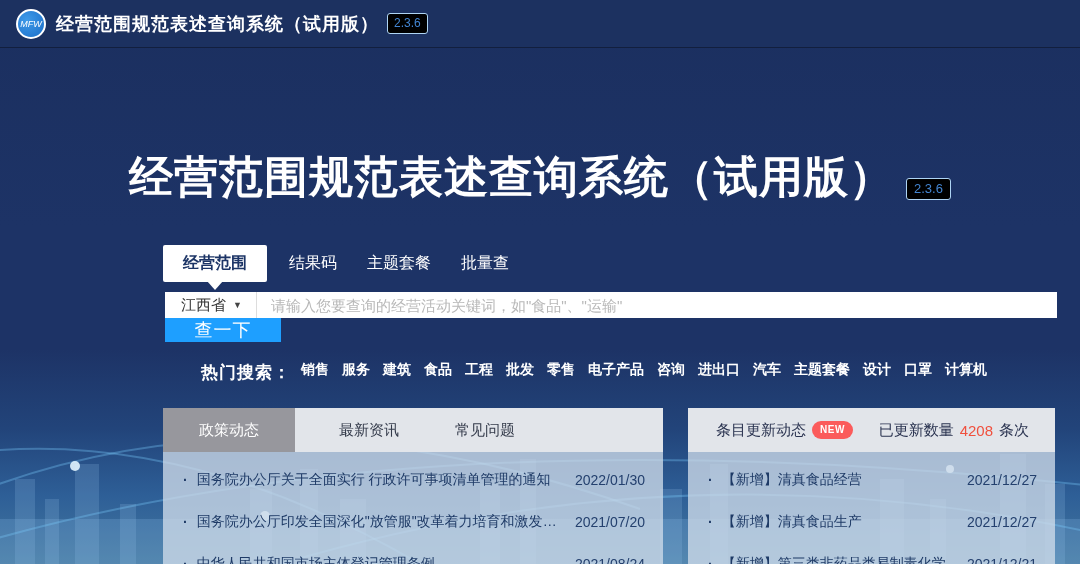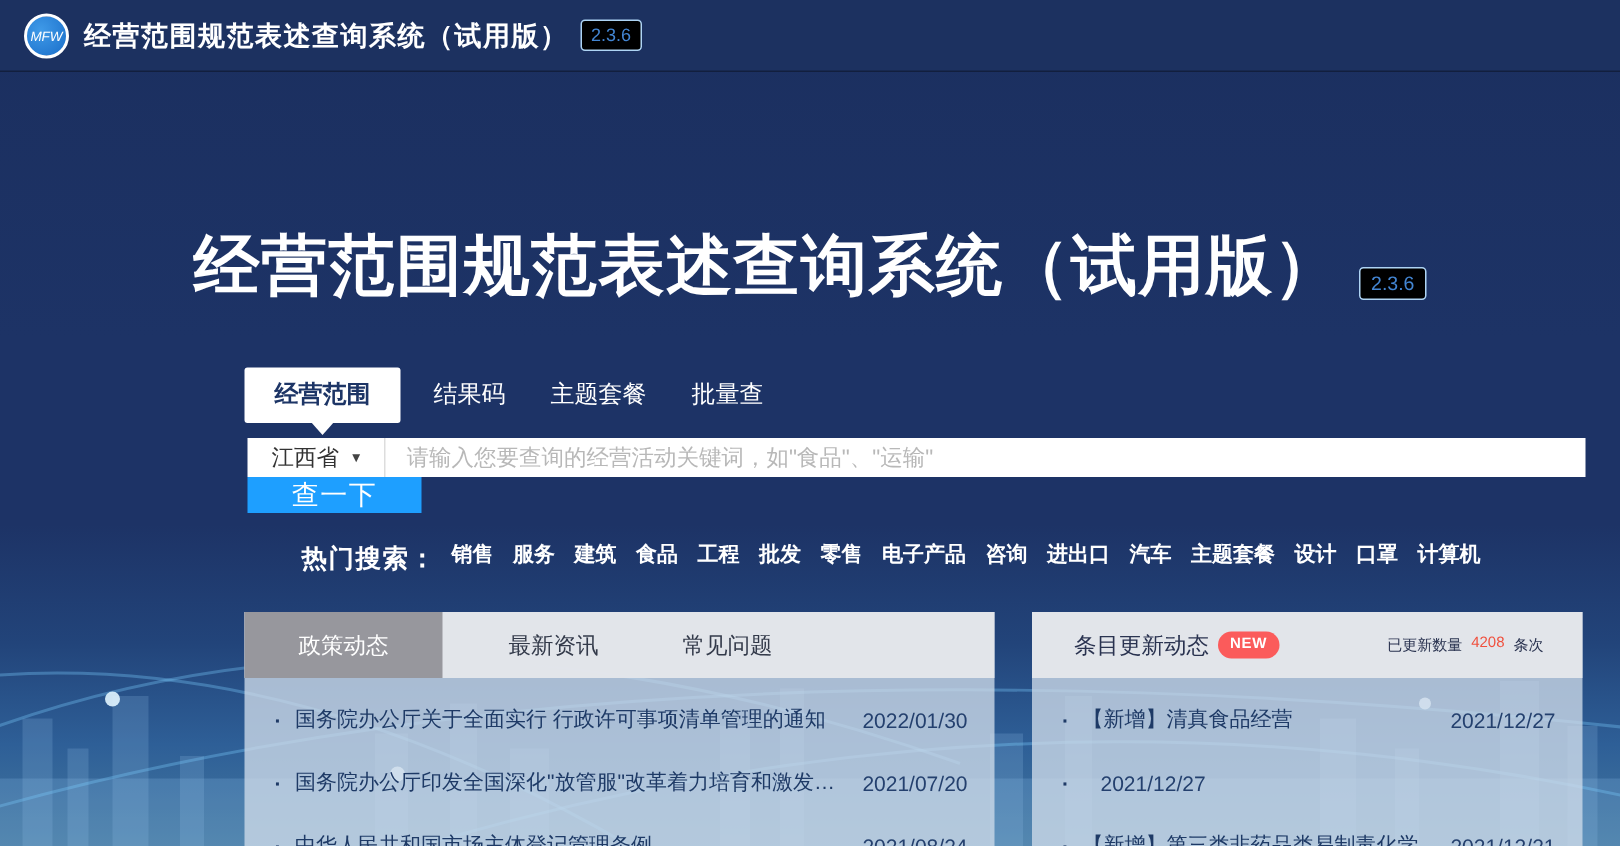--- a/index.html
+++ b/index.html
@@ -111,21 +111,21 @@
   .dot { margin-right:9px; font-weight:bold; }
   .rt { flex:1; overflow:hidden; text-overflow:ellipsis; }
   .rd { margin-left:12px; color:#24406e; }
 
   .right-header { justify-content:space-between; padding:0 26px 0 28px; }
   .rh-left { display:flex; align-items:center; color:#2a3350; font-size:15px; }
   .new-badge {
     background:#fb5b5b; color:#fff; font-size:10px; font-weight:bold;
     padding:3px 8px 4px; border-radius:10px; margin-left:6px; letter-spacing:0.5px;
   }
-  .rh-right { display:flex; color:#2a3350; font-size:10px; }
+  .rh-right { display:flex; align-items:center; color:#2a3350; font-size:15px; }
   .count { color:#f0503e; margin:0 6px; }
 </style>
 </head>
 <body>
 
 <div class="page">
 
   <svg class="bg-decor" viewBox="0 0 1080 250" preserveAspectRatio="none">
     <rect x="0" y="205" width="1080" height="45" fill="rgba(140,190,235,0.22)"></rect>
     <g fill="rgba(150,195,235,0.20)">
@@ -250,20 +250,21 @@
         </div>
       </div>
       <div class="panel-body">
         <div class="row">
           <span class="dot">·</span>
           <span class="rt">【新增】清真食品经营</span>
           <span class="rd">2021/12/27</span>
         </div>
         <div class="row">
           <span class="dot">·</span>
+          <span class="rt">【新增】清真食品生产</span>
           <span class="rd">2021/12/27</span>
         </div>
         <div class="row">
           <span class="dot">·</span>
           <span class="rt">【新增】第三类非药品类易制毒化学</span>
           <span class="rd">2021/12/21</span>
         </div>
       </div>
     </section>
 

